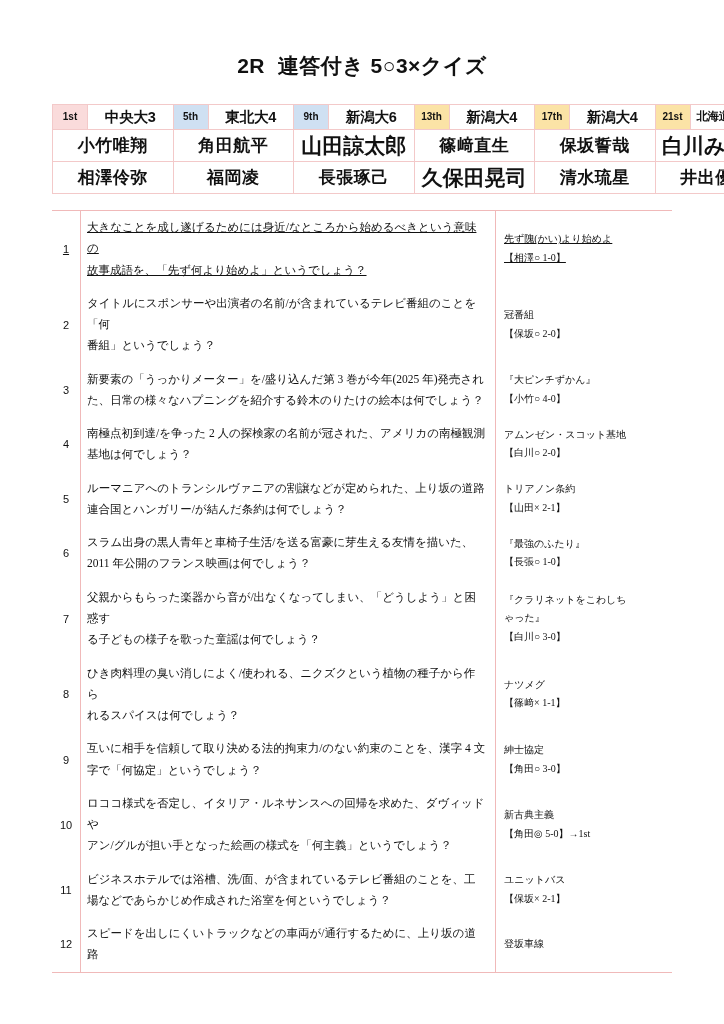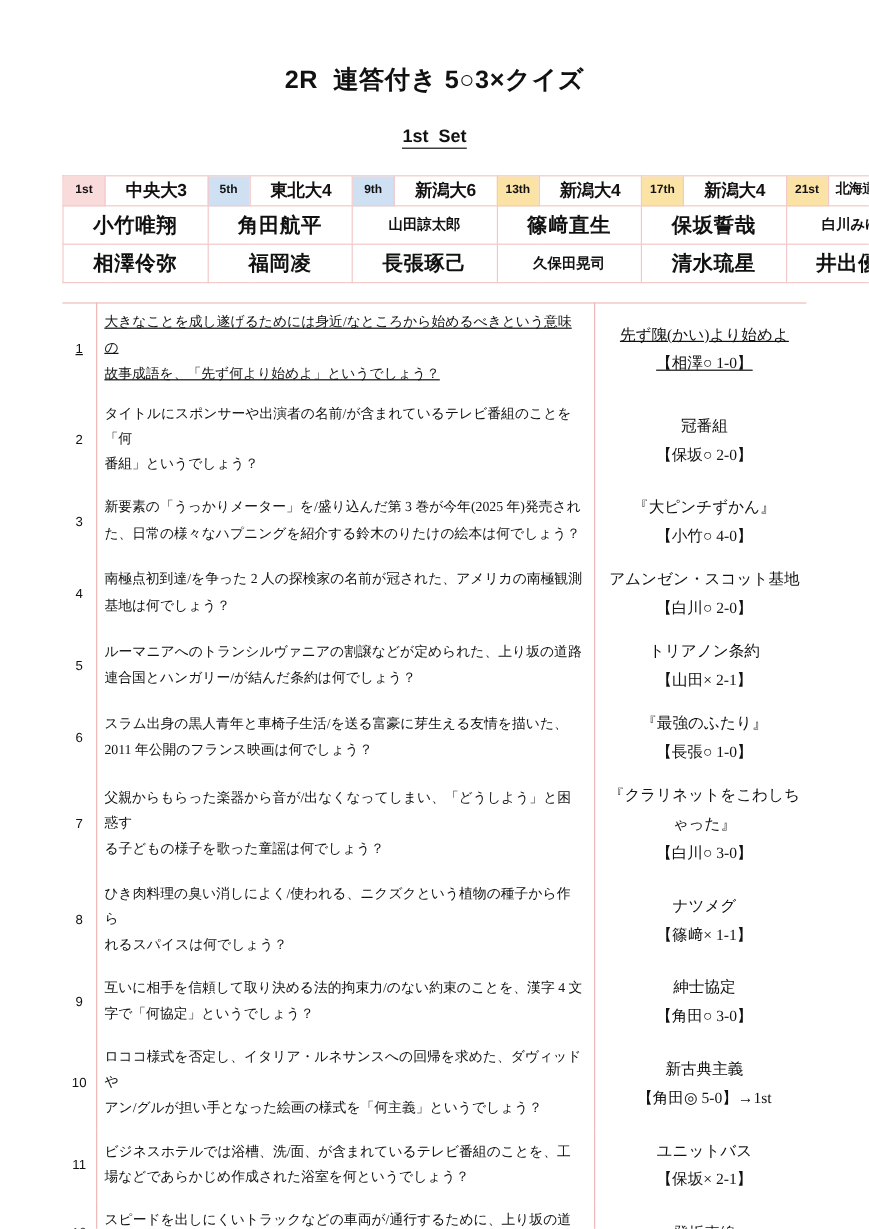--- a/index.html
+++ b/index.html
@@ -80,21 +80,21 @@
     letter-spacing: -0.4px;
   }
   td.name {
     height: 31px;
     font-size: 17px;
     font-weight: bold;
     letter-spacing: 0.5px;
     white-space: nowrap;
   }
   td.name.tight {
-    font-size: 12px;
+    font-size: 21px;
     letter-spacing: 0px;
   }
 
   
   .questions {
     margin-top: 16px;
     width: 620px;
     border-collapse: collapse;
     table-layout: fixed;
   }
@@ -119,41 +119,40 @@
     font-size: 11.5px;
     line-height: 1.85;
     border-top: none;
     border-bottom: none;
     border-left: none;
     border-right: 1px solid #f0b9b9;
     text-align: left;
   }
   td.qans {
     padding: 6px 2px 6px 8px;
-    font-size: 13px;
+    font-size: 10px;
     line-height: 1.85;
     border: none;
-    text-align: center;
+    text-align: left;
   }
   .qans .line { display: block; white-space: nowrap; }
   .qtext .line { display: block; }
   .questions tr.qrow { }
   .questions tr.qrow > td { border-left: none; border-right: none; }
   .questions tr.qrow > td.qnum { border-right: 1px solid #f0b9b9; }
   .questions tr.qrow > td.qtext { border-right: 1px solid #f0b9b9; }
   .q-outer-top { border-top: 1px solid #f0b9b9 !important; text-decoration: underline; }
   .q-outer-bottom { border-bottom: 1px solid #f0b9b9 !important; }
 </style>
 </head>
 <body>
 
 <div class="page">
 
   <h1 class="doc-title">2R  連答付き 5○3×クイズ</h1>
-  <h2 class="set-title"><span>1st  Set</span></h2>
 
   <table class="players">
     <tbody id="players-body">
         <tr>
           <td class="rank" style="background: rgb(250, 219, 219);">1st</td>
           <td class="univ">中央大3</td>
           <td class="rank" style="background: rgb(207, 224, 242);">5th</td>
           <td class="univ">東北大4</td>
           <td class="rank" style="background: rgb(207, 224, 242);">9th</td>
           <td class="univ">新潟大6</td>

